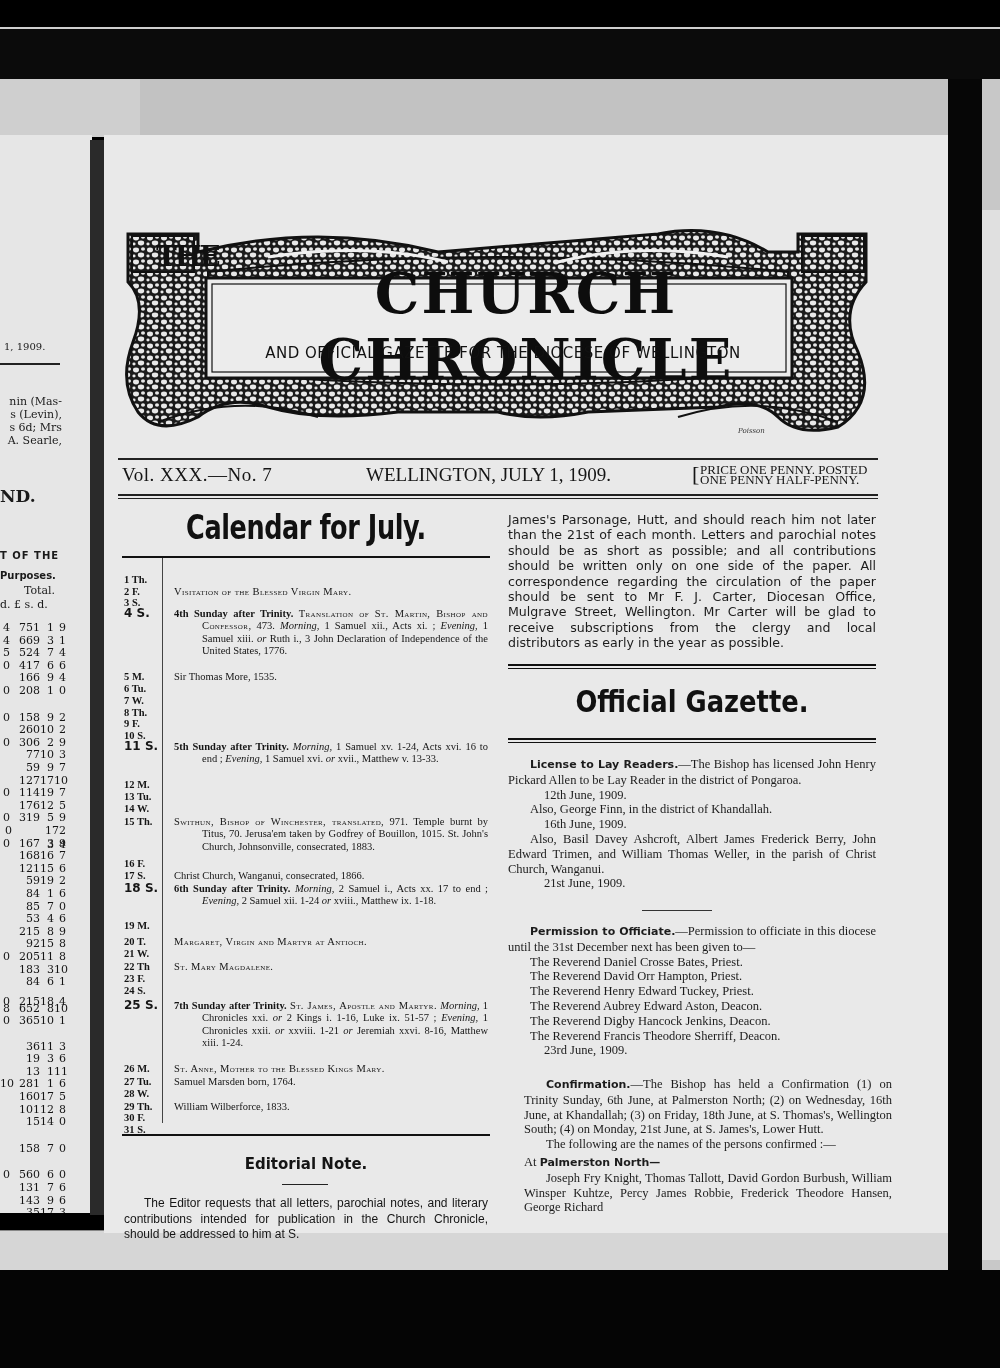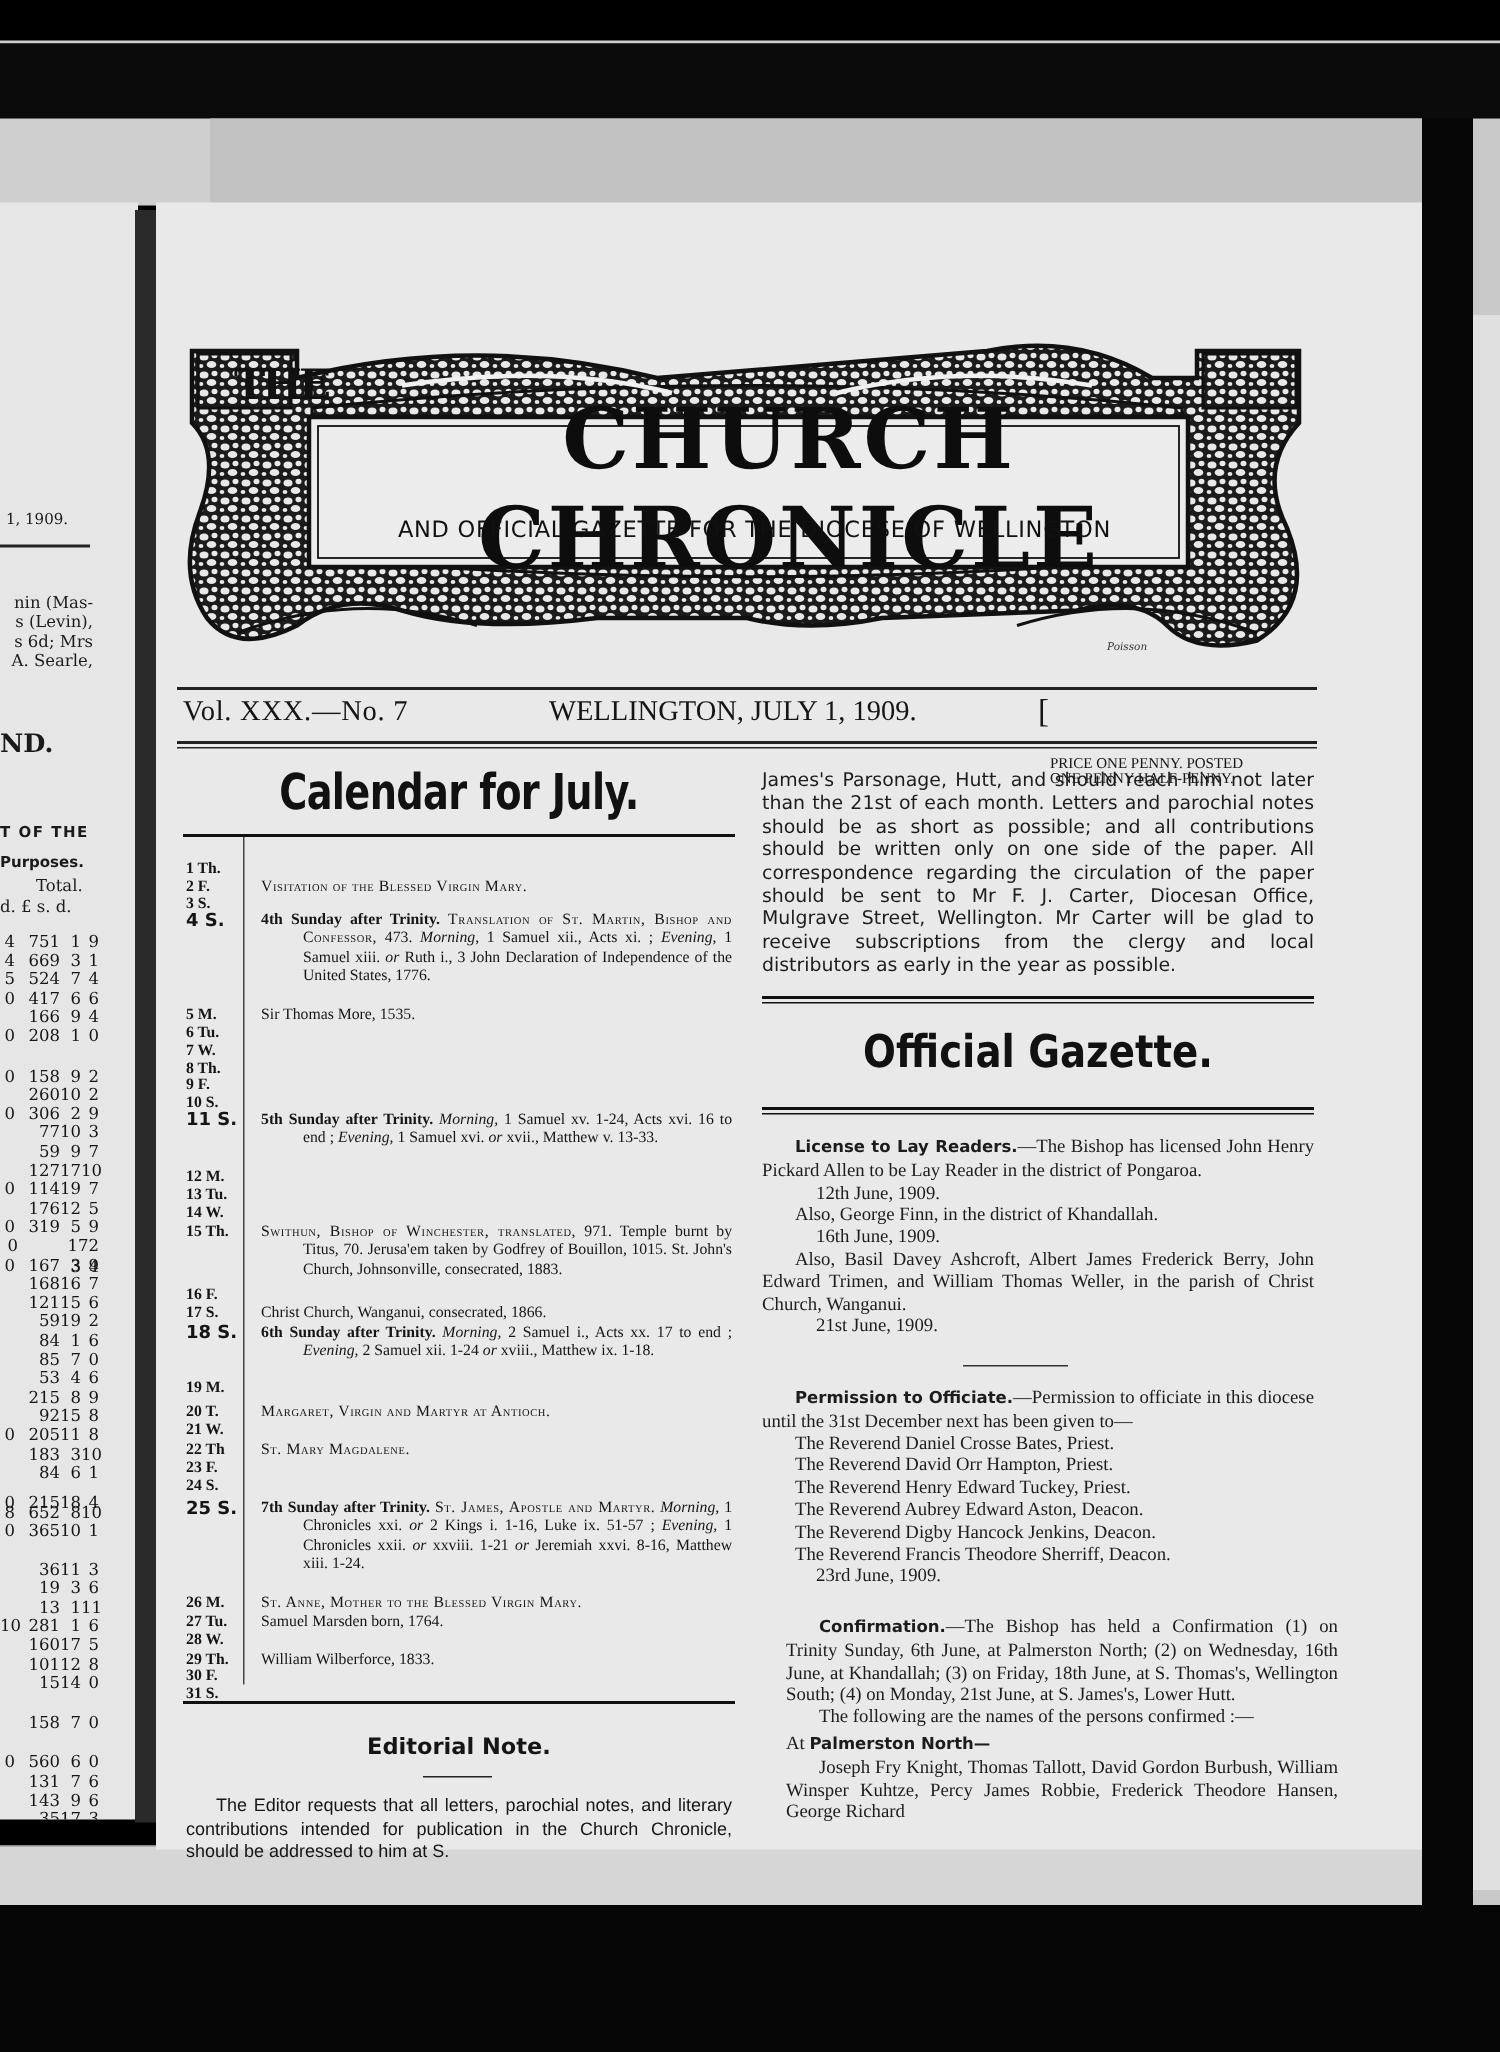--- a/index.html
+++ b/index.html
@@ -35,21 +35,21 @@
   .masthead{position:absolute;left:118px;top:222px;width:760px;height:222px;}
   .mast-svg{position:absolute;left:0;top:0;}
   .mast-the{position:absolute;left:38px;top:18px;font-family:"DejaVu Serif",serif;font-weight:bold;font-size:28px;color:#111;letter-spacing:-2px;}
   .mast-title{position:absolute;left:108px;top:38px;width:600px;text-align:center;font-family:"DejaVu Serif",serif;font-size:56px;letter-spacing:2px;color:#0d0d0d;font-weight:bold;}
   .mast-sub{position:absolute;left:110px;top:122px;width:550px;text-align:center;font-family:"DejaVu Sans",sans-serif;font-size:15px;letter-spacing:0.5px;color:#111;}
   .mast-sig{position:absolute;left:620px;top:205px;font-size:7px;font-style:italic;color:#333;}
 
   .vol-row{position:absolute;left:118px;top:464px;width:756px;height:24px;font-family:"Liberation Serif","DejaVu Serif",serif;}
   .vol{position:absolute;left:4px;top:0;font-size:19px;letter-spacing:0.5px;}
   .place{position:absolute;left:248px;top:0;font-size:19px;}
-  .price{position:absolute;left:582px;top:1px;font-size:10px;line-height:10px;margin-top:40px;}
+  .price{position:absolute;left:582px;top:1px;font-size:13px;line-height:10px;}
   .price-bracket{position:absolute;left:574px;top:0;font-size:22px;line-height:20px;}
   .rule2{position:absolute;left:118px;width:760px;height:1px;background:#222;}
 
   
   .cal-title{position:absolute;left:120px;top:508px;width:372px;text-align:center;font-family:"DejaVu Sans Condensed","DejaVu Sans",sans-serif;font-weight:bold;font-size:33px;letter-spacing:-0.5px;transform:scaleX(0.86);transform-origin:center;color:#111;}
   .cal-rule{position:absolute;left:122px;top:556px;width:368px;height:2px;background:#111;}
   .cal-vline{position:absolute;left:162px;top:558px;width:1px;height:565px;background:#444;}
   .cal-day{position:absolute;left:124px;font-size:10.5px;line-height:11px;font-weight:bold;font-family:"Liberation Serif","DejaVu Serif",serif;white-space:nowrap;}
   .cal-day.sun{font-family:"DejaVu Sans",sans-serif;font-size:12px;}
   .cal-entry{position:absolute;left:174px;width:314px;font-size:10.5px;line-height:12.4px;text-align:justify;font-family:"Liberation Serif","DejaVu Serif",serif;}
@@ -250,21 +250,21 @@
   </div>
 <div class="cal-entry" style="top:870px;"><span>Christ Church, Wanganui, consecrated, 1866.</span></div>
 <div class="cal-entry" style="top:883px;">
     <span class="hang"><span class="bold">6th Sunday after Trinity.</span> <span class="ital">Morning,</span> <span>2 Samuel i., Acts xx. 17 to end ;</span> <span class="ital">Evening,</span> <span>2 Samuel xii. 1-24</span> <span class="ital">or</span> <span>xviii., Matthew ix. 1-18.</span></span>
   </div>
 <div class="cal-entry" style="top:936px;"><span class="sc">Margaret, Virgin and Martyr at Antioch.</span></div>
 <div class="cal-entry" style="top:961px;"><span class="sc">St. Mary Magdalene.</span></div>
 <div class="cal-entry" style="top:1000px;">
     <span class="hang"><span class="bold">7th Sunday after Trinity.</span> <span class="sc">St. James, Apostle and Martyr.</span> <span class="ital">Morning,</span> <span>1 Chronicles xxi.</span> <span class="ital">or</span> <span>2 Kings i. 1-16, Luke ix. 51-57 ;</span> <span class="ital">Evening,</span> <span>1 Chronicles xxii.</span> <span class="ital">or</span> <span>xxviii. 1-21</span> <span class="ital">or</span> <span>Jeremiah xxvi. 8-16, Matthew xiii. 1-24.</span></span>
   </div>
-<div class="cal-entry" style="top:1063px;"><span class="sc">St. Anne, Mother to the Blessed Virgin Mary.</span></div>
+<div class="cal-entry" style="top:1063px;"><span class="sc">St. Anne, Mother to the Blessed Kings Mary.</span></div>
 <div class="cal-entry" style="top:1076px;"><span>Samuel Marsden born, 1764.</span></div>
 <div class="cal-entry" style="top:1101px;"><span>William Wilberforce, 1833.</span></div>
 
 <div class="ed-rule"></div>
 <div class="ed-title">Editorial Note.</div>
 <div class="ed-short"></div>
 <div class="ed-body">The Editor requests that all letters, parochial notes, and literary contributions intended for publication in the Church Chronicle, should be addressed to him at S.</div>
 
 <div class="col2 intro">James's Parsonage, Hutt, and should reach him not later than the 21st of each month.  Letters and parochial notes should be as short as possible; and all contributions should be written only on one side of the paper.  All correspondence regarding the circulation of the paper should be sent to Mr F. J. Carter, Diocesan Office, Mulgrave Street, Wellington.  Mr Carter will be glad to receive subscriptions from the clergy and local distributors as early in the year as possible.</div>
 <div class="dbl" style="top:664px;">

